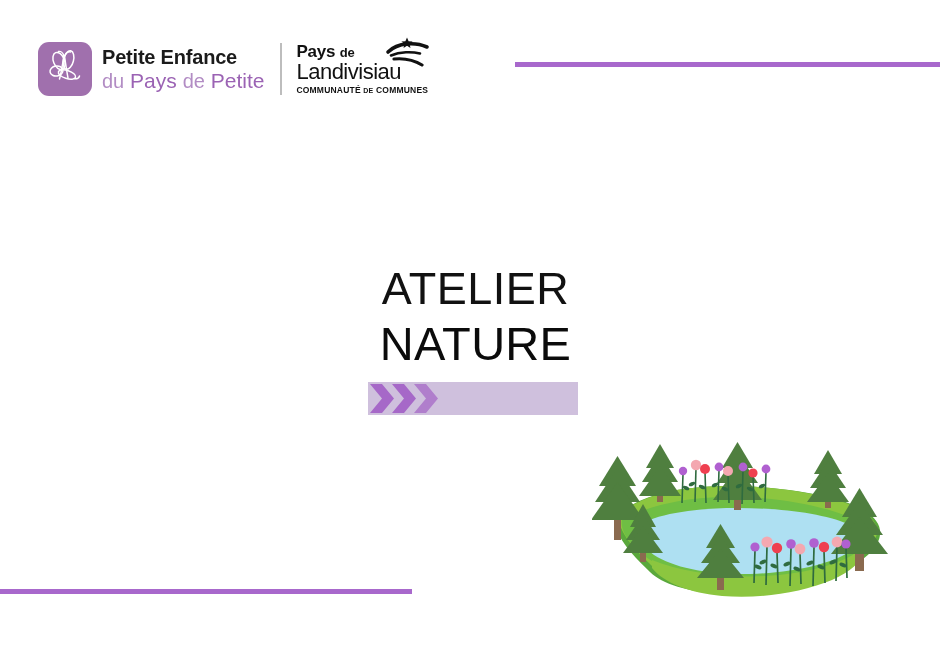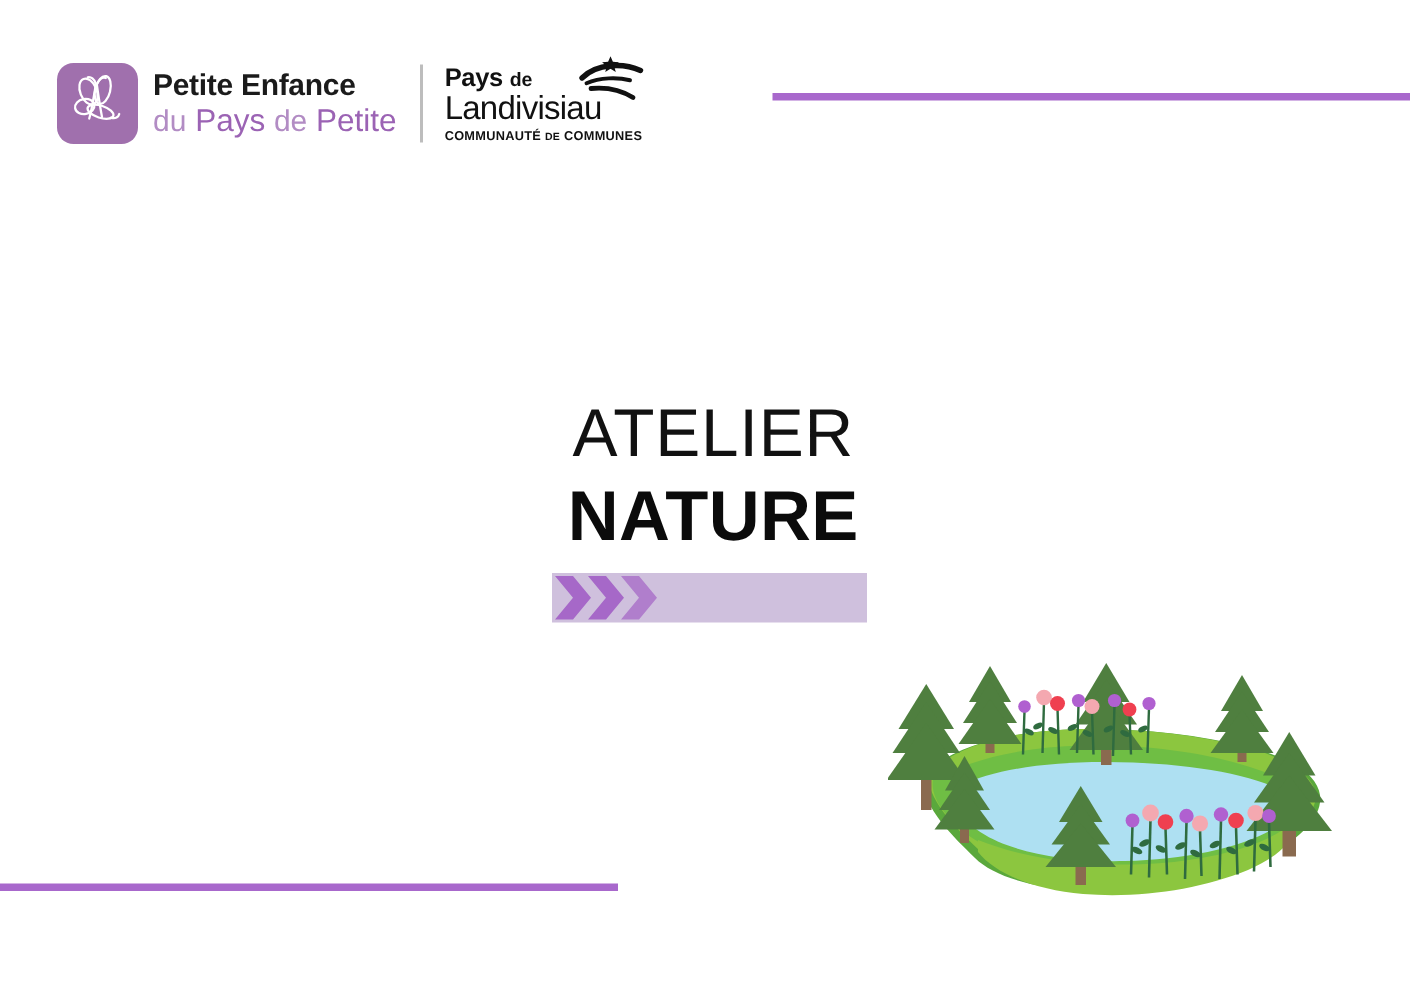--- a/index.html
+++ b/index.html
@@ -48,21 +48,21 @@
     width:412px; height:5px; background:#a868cc;
   }
 
   
   #title-block { position:absolute; left:368px; top:266px; width:215px; }
   #title-line1 {
     font-size:45px; font-weight:normal; color:#111;
     letter-spacing:0.5px; text-align:center; line-height:1.0;
   }
   #title-line2 {
-    font-size:47px; font-weight:bold; color:#0b0b0b;
+    font-size:47px; font-weight:normal; color:#0b0b0b;
     letter-spacing:0.3px; text-align:center; line-height:1.0; margin-top:9px;
   }
   #title-accent {
     position:relative; width:210px; height:33px; margin-top:15px;
   }
   #accent-bar {
     position:absolute; left:0; top:0; width:210px; height:33px; background:#cfc0dd;
   }
 
   

